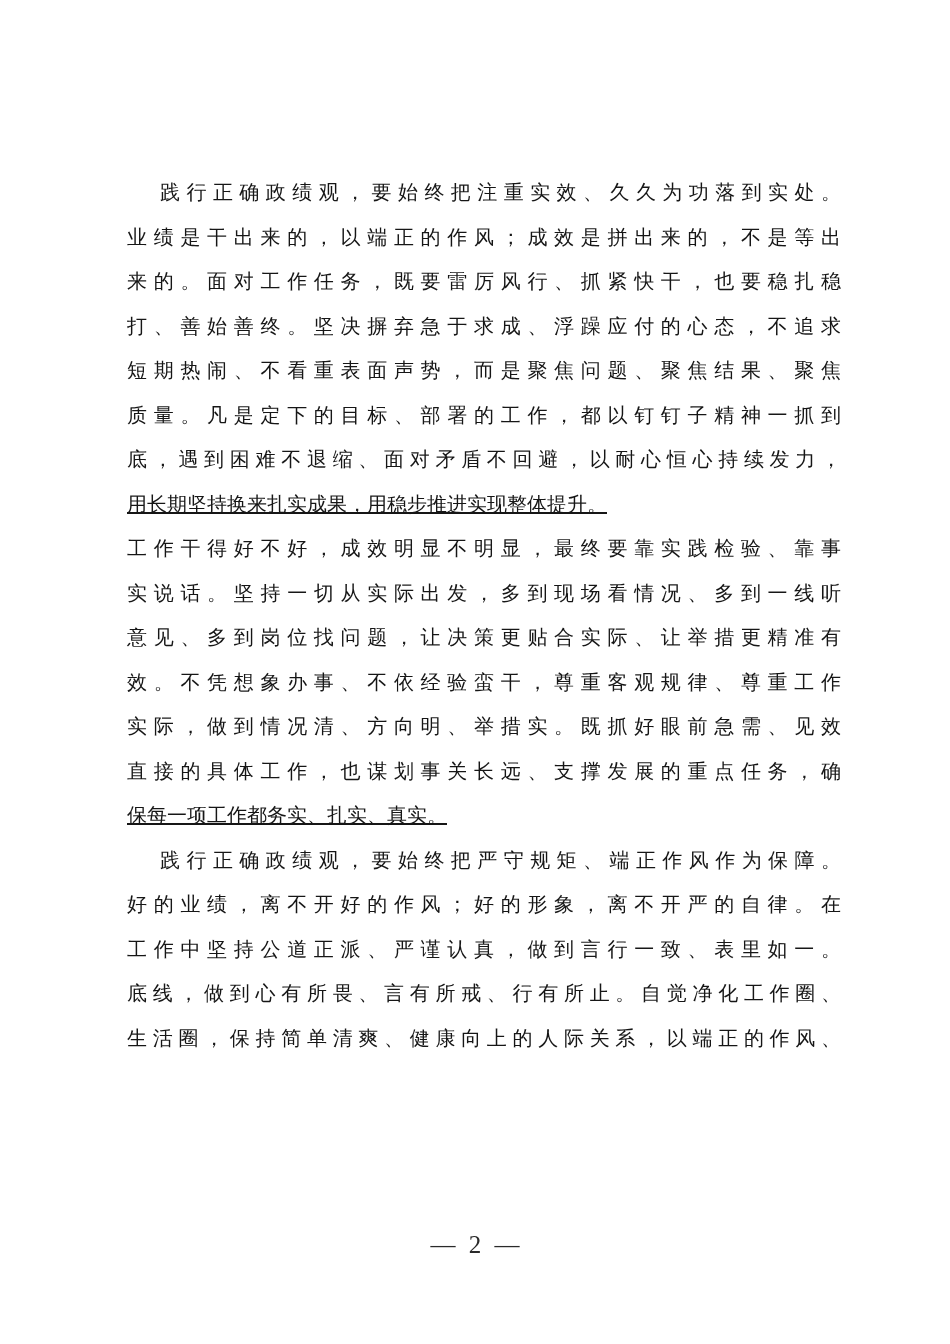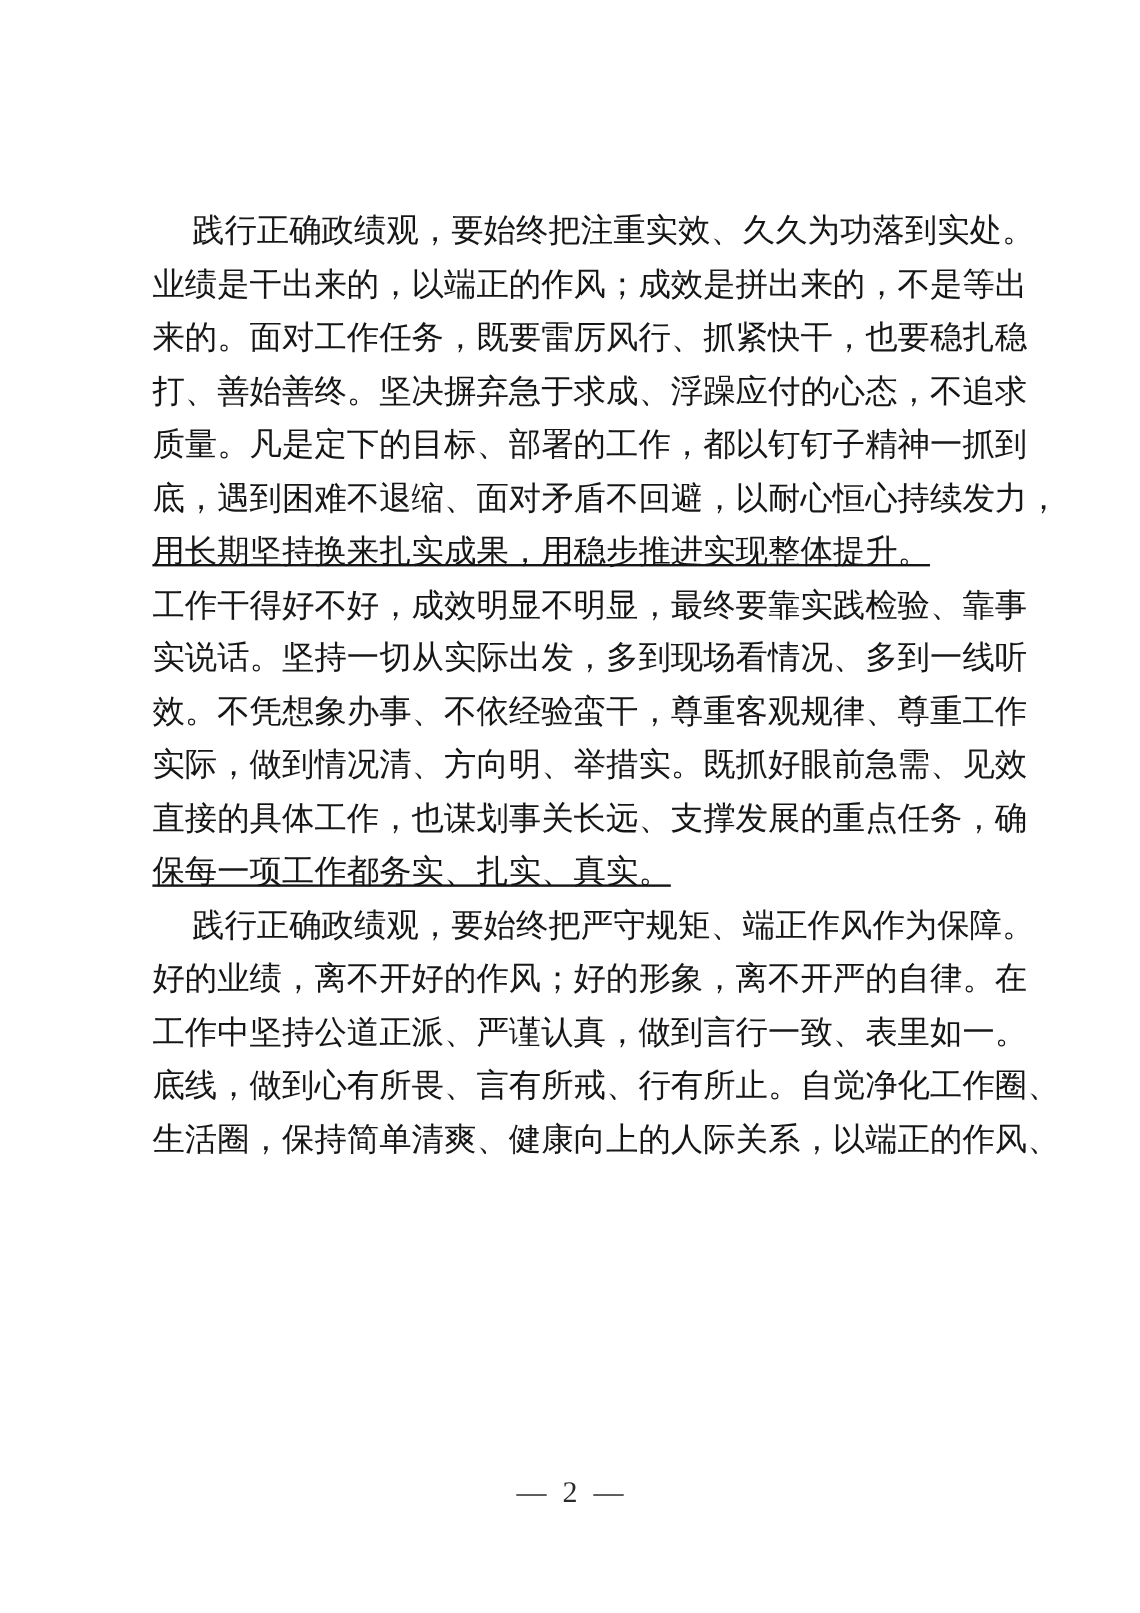--- a/index.html
+++ b/index.html
@@ -14,21 +14,21 @@
     background: #ffffff;
     overflow: hidden;
     font-family: "Liberation Serif", "DejaVu Serif", serif;
     color: #161616;
   }
   .body-text {
     position: absolute;
     left: 127px;
     top: 170px;
     width: 714px;
-    font-size: 27px;
+    font-size: 20px;
     line-height: 44.5px;
   }
   .paragraph {
     margin: 0;
     padding: 0;
   }
   .line {
     height: 44.5px;
     text-align: justify;
     text-align-last: justify;
@@ -57,27 +57,29 @@
 </head>
 <body>
 
 <div class="page">
   <div class="body-text" id="paragraphs-host">
       <div class="paragraph">
         <div class="line first">践行正确政绩观，要始终把注重实效、久久为功落到实处。</div>
         <div class="line">业绩是干出来的，以端正的作风；成效是拼出来的，不是等出</div>
         <div class="line">来的。面对工作任务，既要雷厉风行、抓紧快干，也要稳扎稳</div>
         <div class="line">打、善始善终。坚决摒弃急于求成、浮躁应付的心态，不追求</div>
+        <div class="line">短期热闹、不看重表面声势，而是聚焦问题、聚焦结果、聚焦</div>
         <div class="line">质量。凡是定下的目标、部署的工作，都以钉钉子精神一抓到</div>
         <div class="line">底，遇到困难不退缩、面对矛盾不回避，以耐心恒心持续发力，</div>
         <div class="line para-end">用长期坚持换来扎实成果，用稳步推进实现整体提升。</div>
       </div>
       <div class="paragraph">
         <div class="line">工作干得好不好，成效明显不明显，最终要靠实践检验、靠事</div>
         <div class="line">实说话。坚持一切从实际出发，多到现场看情况、多到一线听</div>
+        <div class="line">意见、多到岗位找问题，让决策更贴合实际、让举措更精准有</div>
         <div class="line">效。不凭想象办事、不依经验蛮干，尊重客观规律、尊重工作</div>
         <div class="line">实际，做到情况清、方向明、举措实。既抓好眼前急需、见效</div>
         <div class="line">直接的具体工作，也谋划事关长远、支撑发展的重点任务，确</div>
         <div class="line para-end">保每一项工作都务实、扎实、真实。</div>
       </div>
       <div class="paragraph">
         <div class="line first">践行正确政绩观，要始终把严守规矩、端正作风作为保障。</div>
         <div class="line">好的业绩，离不开好的作风；好的形象，离不开严的自律。在</div>
         <div class="line">工作中坚持公道正派、严谨认真，做到言行一致、表里如一。</div>
         <div class="line">底线，做到心有所畏、言有所戒、行有所止。自觉净化工作圈、</div>

